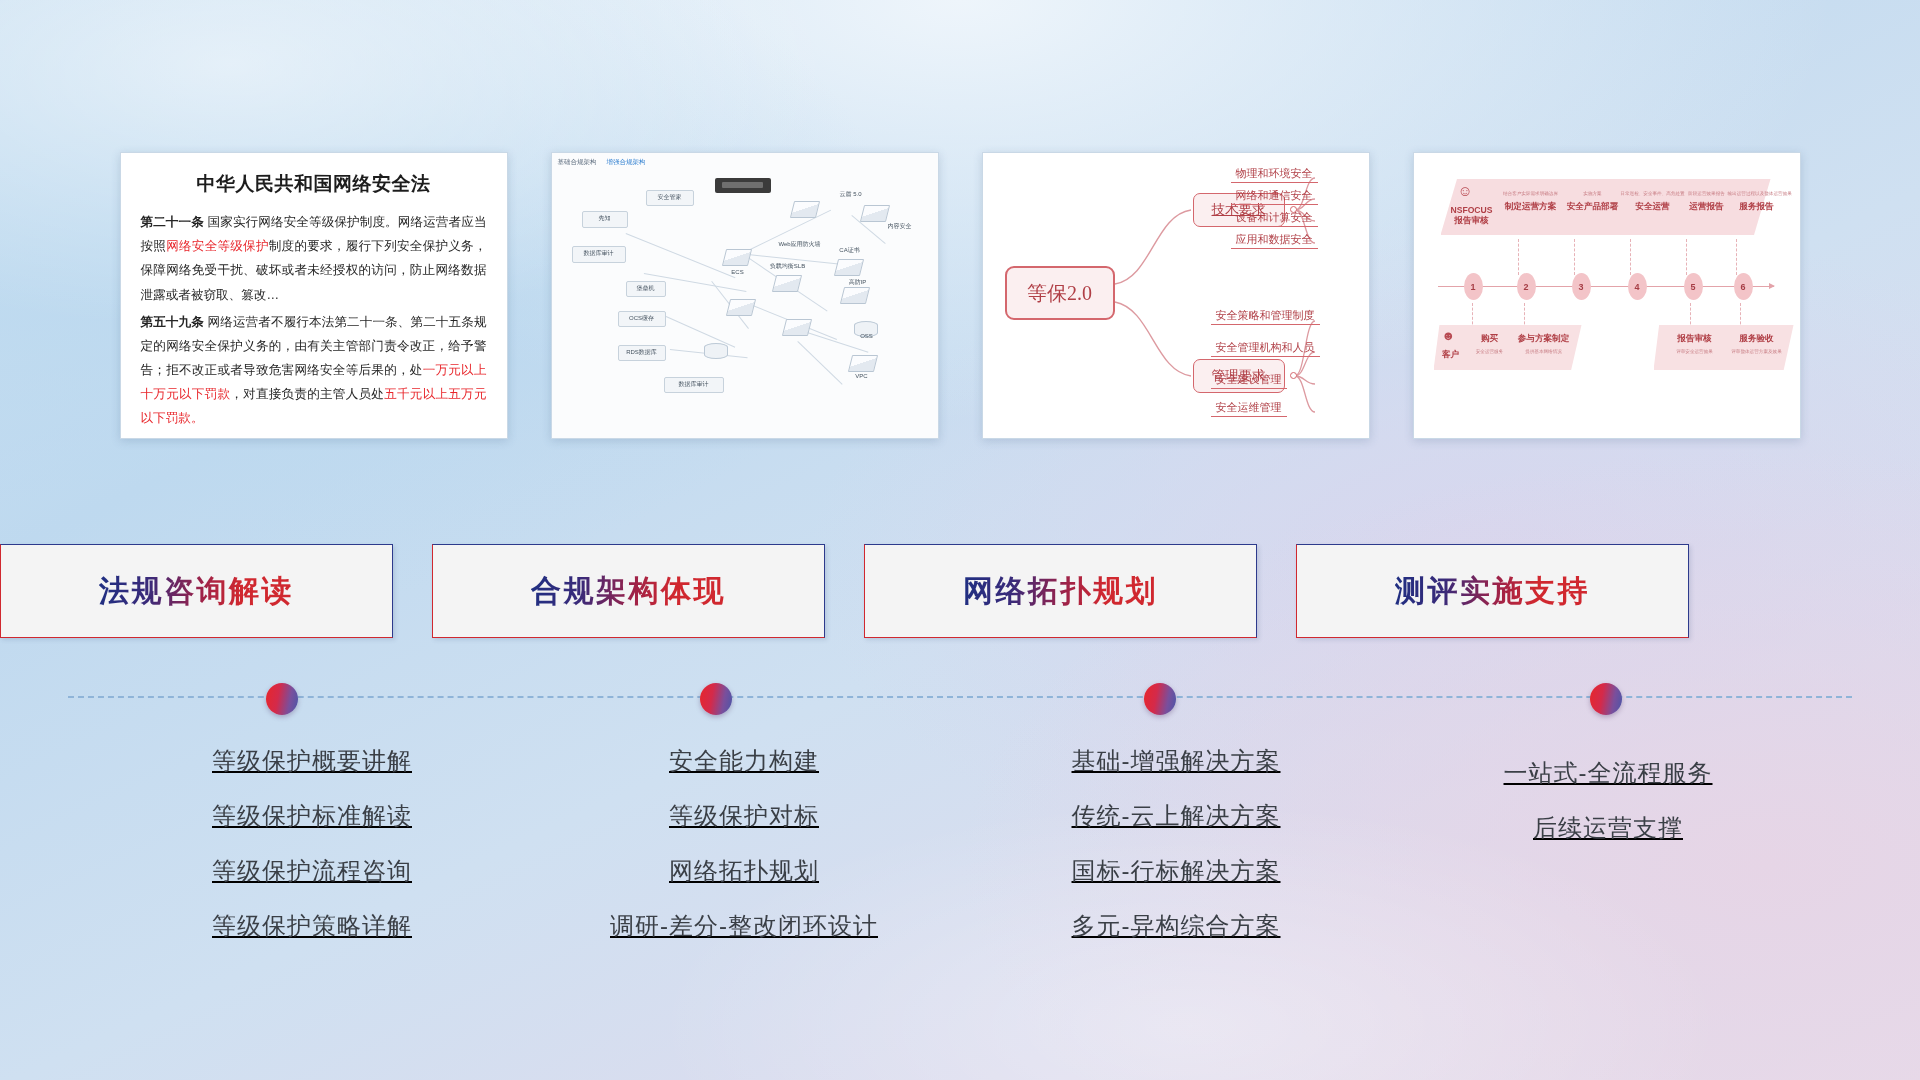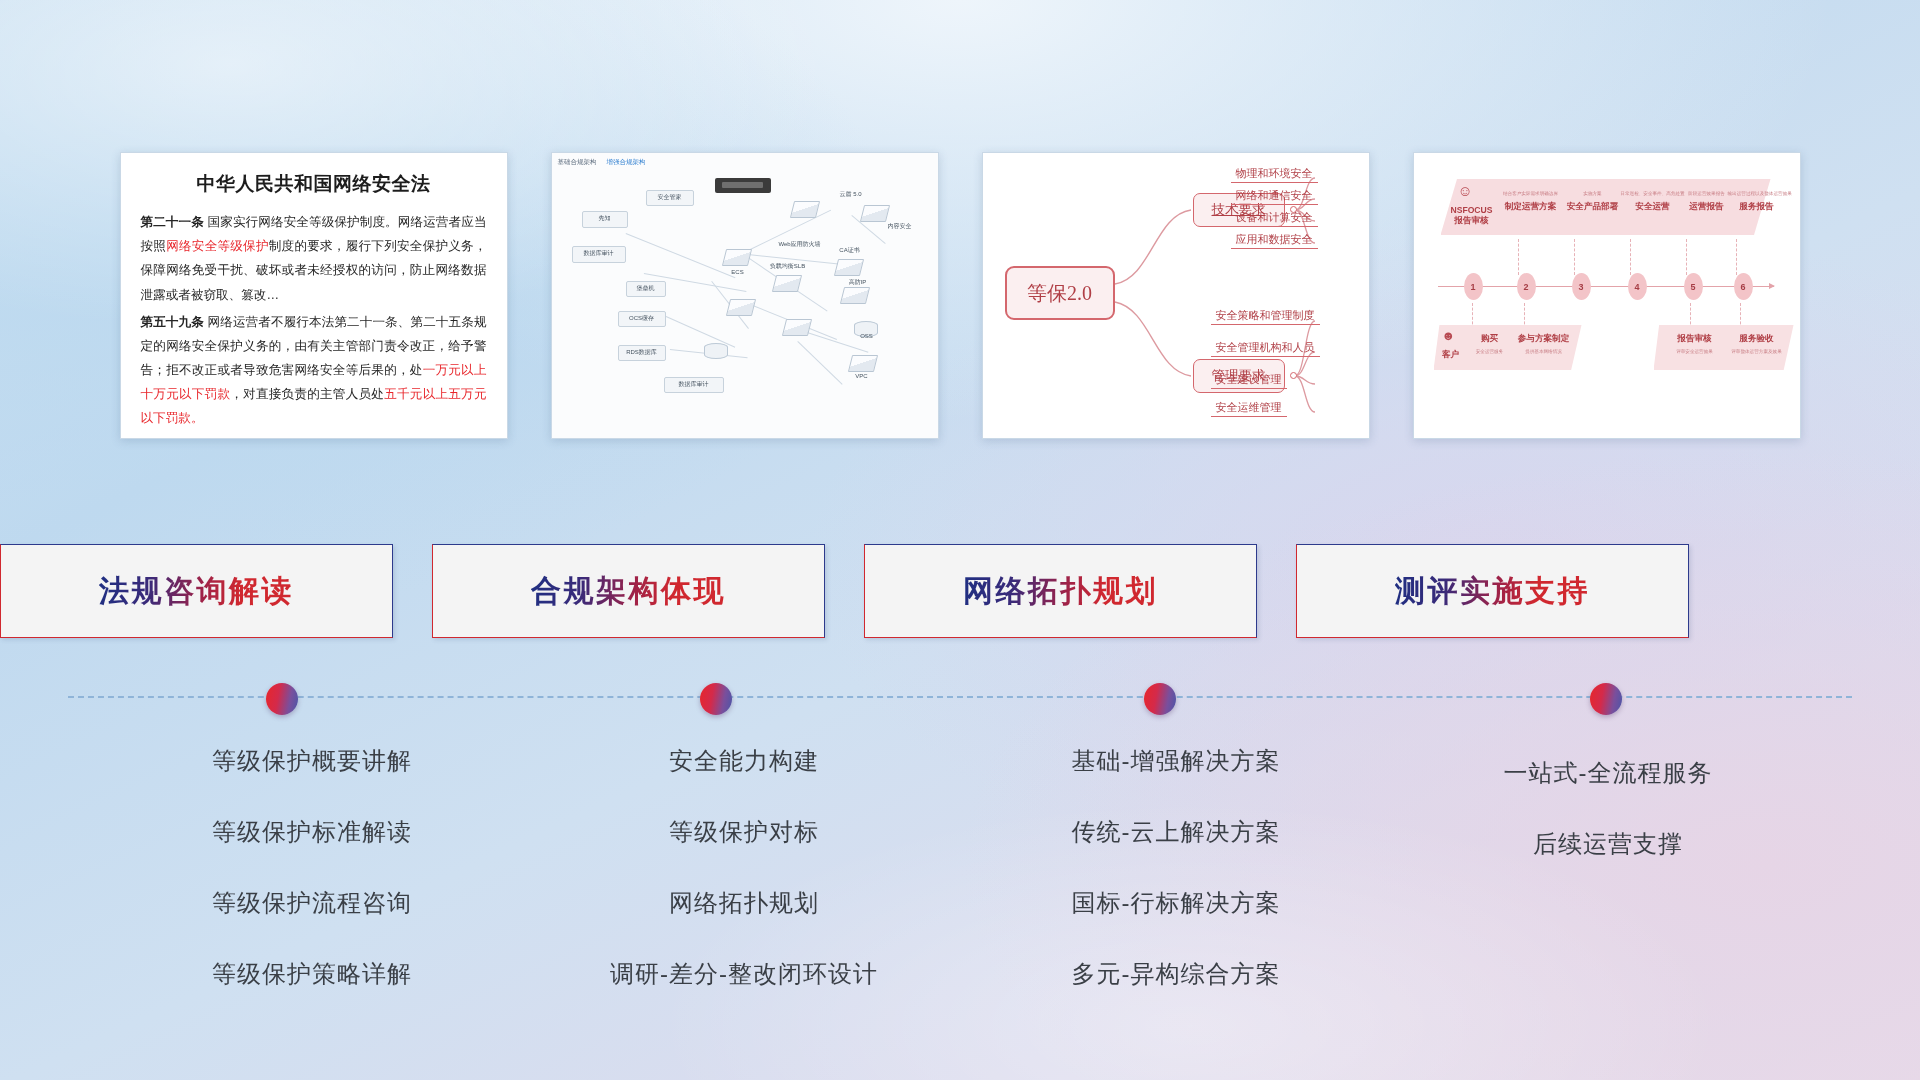--- a/index.html
+++ b/index.html
@@ -222,22 +222,23 @@
   }
 
   
   #col-row {
     position: absolute; left: 0; right: 0; top: 735px;
     display: flex; justify-content: center; gap: 39px;
   }
   .col {
     width: 393px;
     display: flex; flex-direction: column; align-items: center;
-    gap: 39px;
+    gap: 23px;
     padding-top: 10px;
+    text-decoration: underline;
   }
   .col-item {
     font-size: 24px; color: #3a3f46; letter-spacing: 1px;
     white-space: nowrap;
   }
 </style>
 </head>
 <body>
 
 <div id="bg-base"></div>

